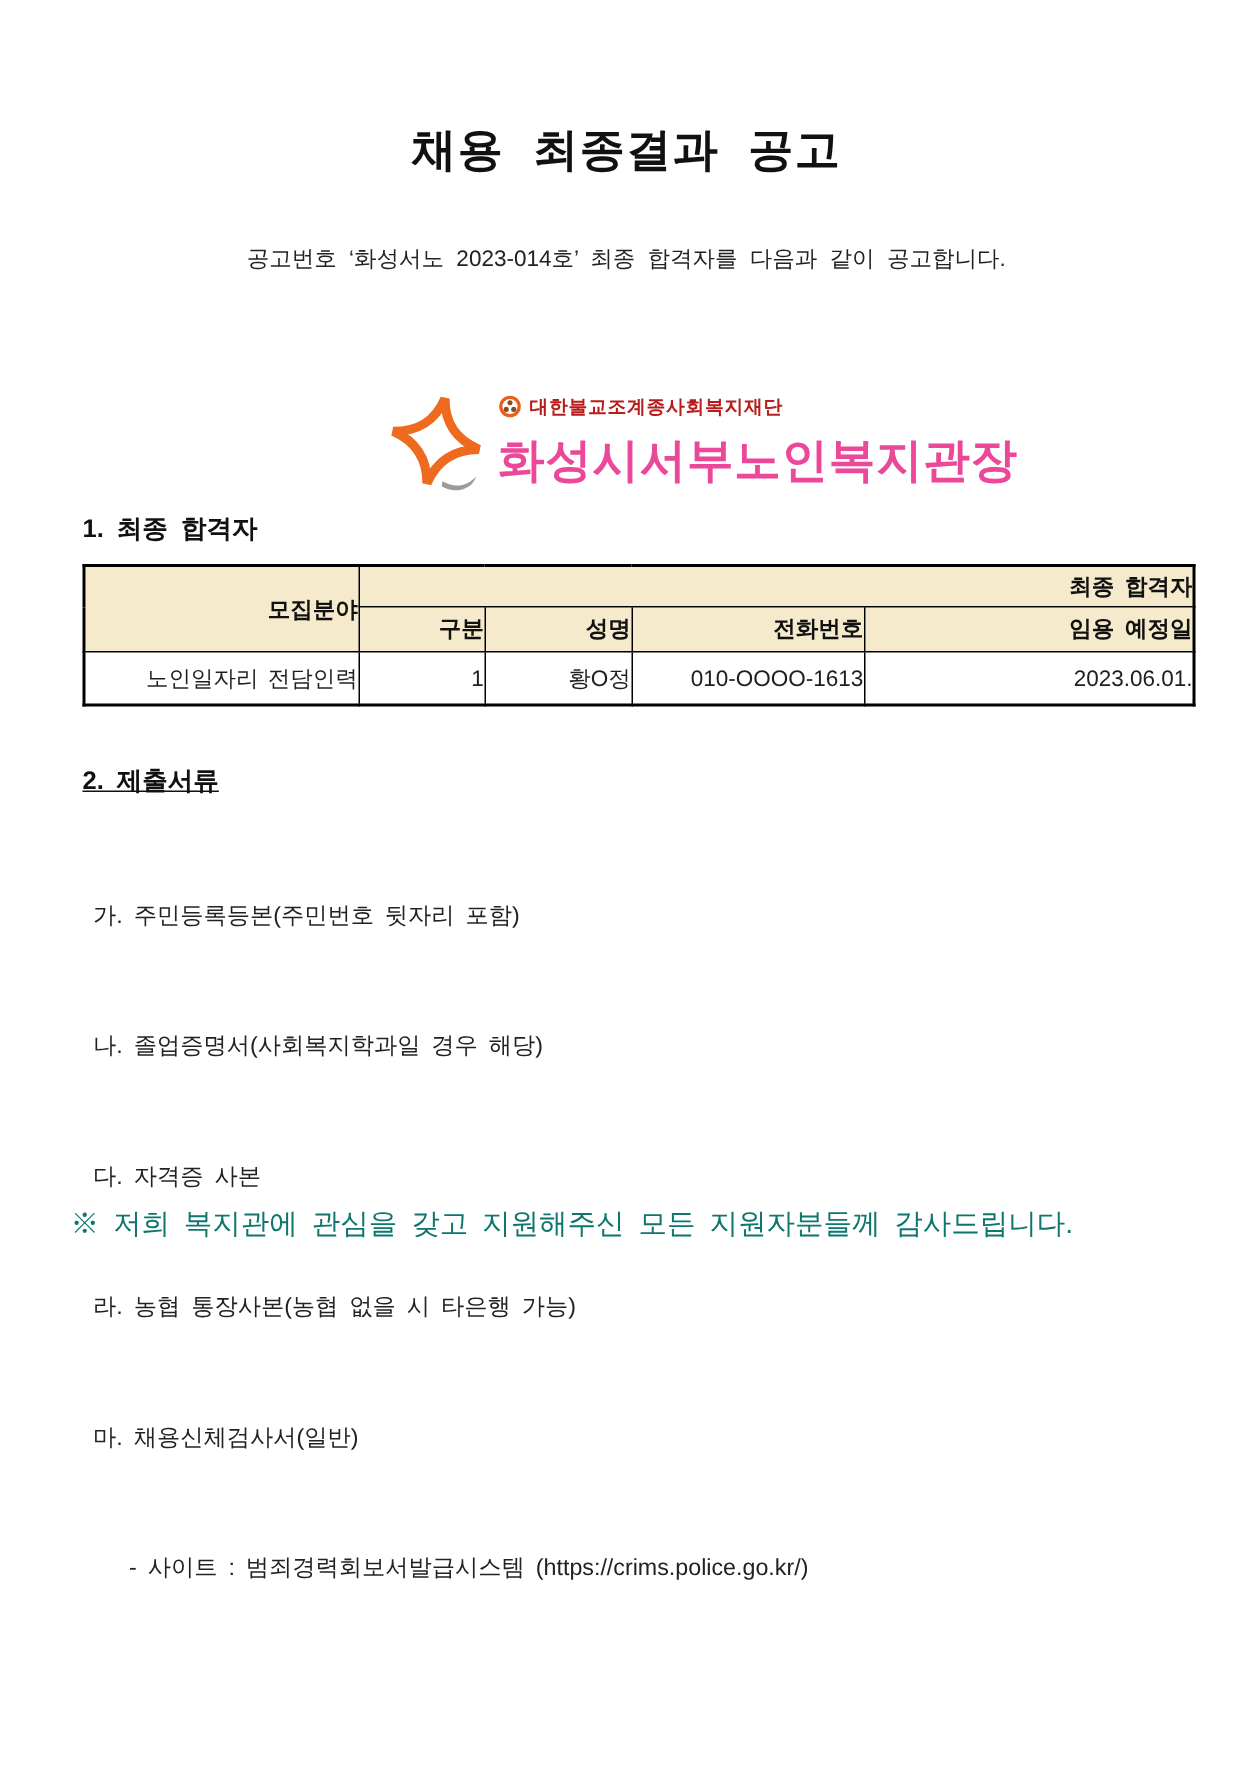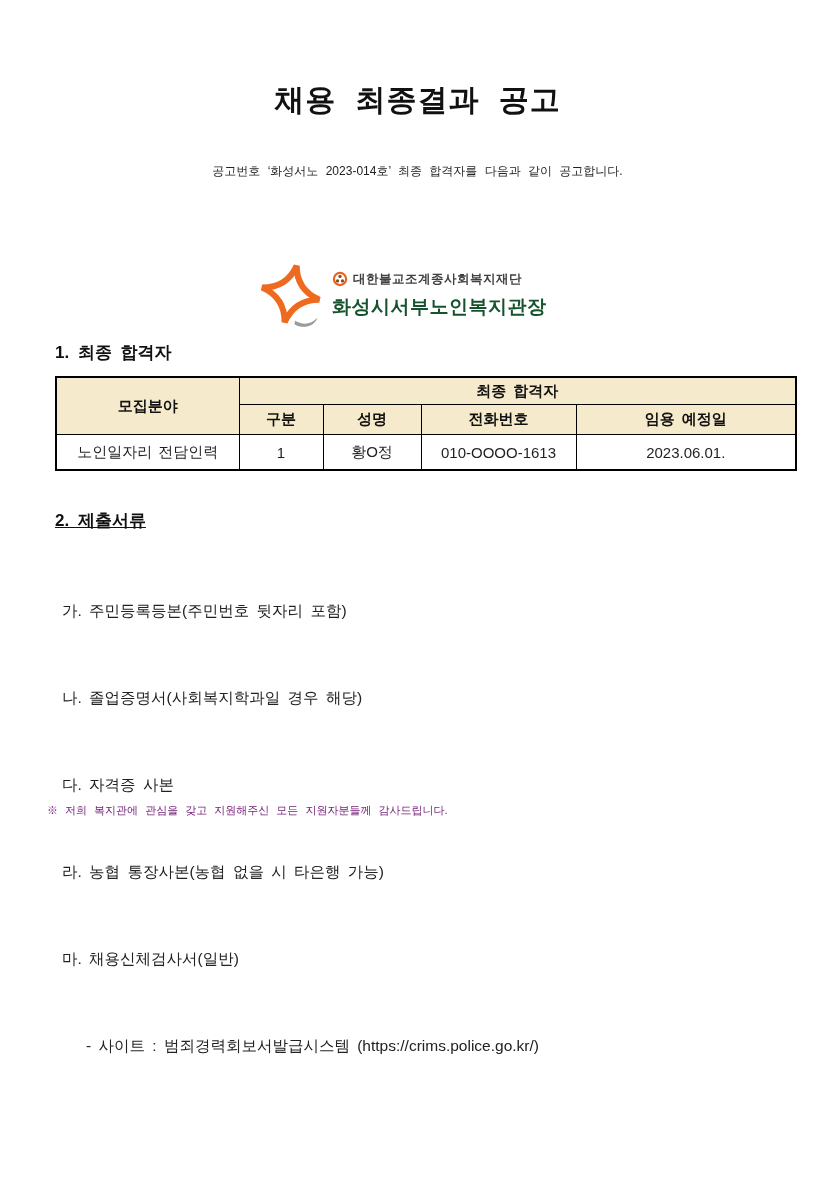--- a/index.html
+++ b/index.html
@@ -8,54 +8,54 @@
     position:relative; width:835px; height:1181px; background:#ffffff;
     overflow:hidden;
   }
   .doc-title {
     position:absolute; top:80px; left:0; width:835px;
     text-align:center; font-size:30px; font-weight:bold; color:#111;
     letter-spacing:1px; word-spacing:10px; white-space:pre;
   }
   .doc-intro {
     position:absolute; top:163px; left:0; width:835px;
-    text-align:center; font-size:12px; color:#222; word-spacing:4px;
+    text-align:center; font-size:15px; color:#222; word-spacing:4px;
     white-space:pre;
   }
   .doc-date {
     position:absolute; top:227px; left:0; width:835px;
     text-align:center; font-size:15.5px; color:#222; white-space:pre;
   }
   .logo {
     position:absolute; top:261px; left:254px; height:68px;
     display:flex; align-items:center;
   }
   .logo-mark { width:74px; height:68px; flex:0 0 auto; }
   .logo-text { margin-left:4px; display:flex; flex-direction:column; }
   .logo-row1 { display:flex; align-items:center; gap:5px; }
   .logo-foundation {
-    font-size:12.5px; font-weight:bold; color:#404040; letter-spacing:0.5px;text-align:center;
+    font-size:12.5px; font-weight:bold; color:#b91c1c; letter-spacing:0.5px;text-align:center;
   }
   .logo-center-name {
-    margin-top:6px; font-size:19px; font-weight:bold; color:#14532d;
+    margin-top:6px; font-size:31px; font-weight:bold; color:#ec4899;
     letter-spacing:0.5px; white-space:pre;
   }
   .section-heading {
     position:absolute; left:55px; font-size:17px; font-weight:bold;
     color:#111; word-spacing:4px; white-space:pre;
   }
   .sec1 { top:341px; }
   .sec2 { top:509px;text-decoration:underline; }
   table.result-table {
     position:absolute; top:376px; left:55px; width:740px;
     border-collapse:collapse; table-layout:fixed;
     border:2px solid #000;
   }
   table.result-table th, table.result-table td {
-    border:1px solid #000; text-align:center; vertical-align:middle;
+    border:1px solid #000; text-align:right; vertical-align:middle;
     padding:0; overflow:hidden; white-space:pre;
   }
   table.result-table th {
     background:#F5EACB; font-size:15px; font-weight:bold; color:#111;
     word-spacing:3px;
   }
   tr.hdr-row1 th { height:26px; }
   tr.hdr-row2 th { height:29px; }
   th.dbl, td.dbl { border-bottom:4px double #000; }
   table.result-table td {
@@ -63,21 +63,21 @@
     word-spacing:2px;
   }
   .doc-list {
     position:absolute; top:538px; left:62px; width:720px;
     font-size:15.5px; color:#222; line-height:29px; word-spacing:3px;
     list-style:none; margin:0; padding:0; white-space:pre;
   }
   .doc-list li.sub { padding-left:24px; }
   .footer-note {
     position:absolute; top:803px; left:47px; width:760px;
-    font-size:11px; color:#701a75; word-spacing:4px; white-space:pre;
+    font-size:19px; color:#0f766e; word-spacing:4px; white-space:pre;
   }
 </style>
 </head>
 <body>
 
 <div class="page">
 
   <div class="doc-title">채용 최종결과 공고</div>
 
   <div class="doc-intro">공고번호 ‘화성서노 2023-014호’ 최종 합격자를 다음과 같이 공고합니다.</div>

